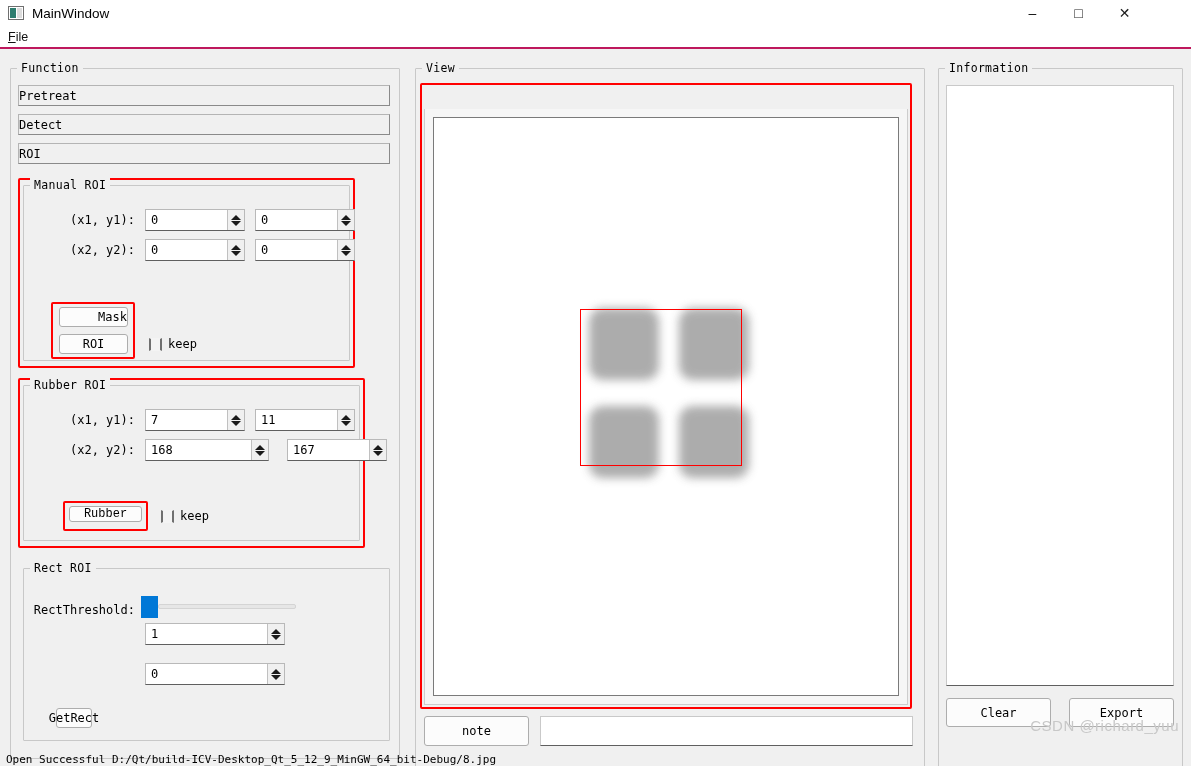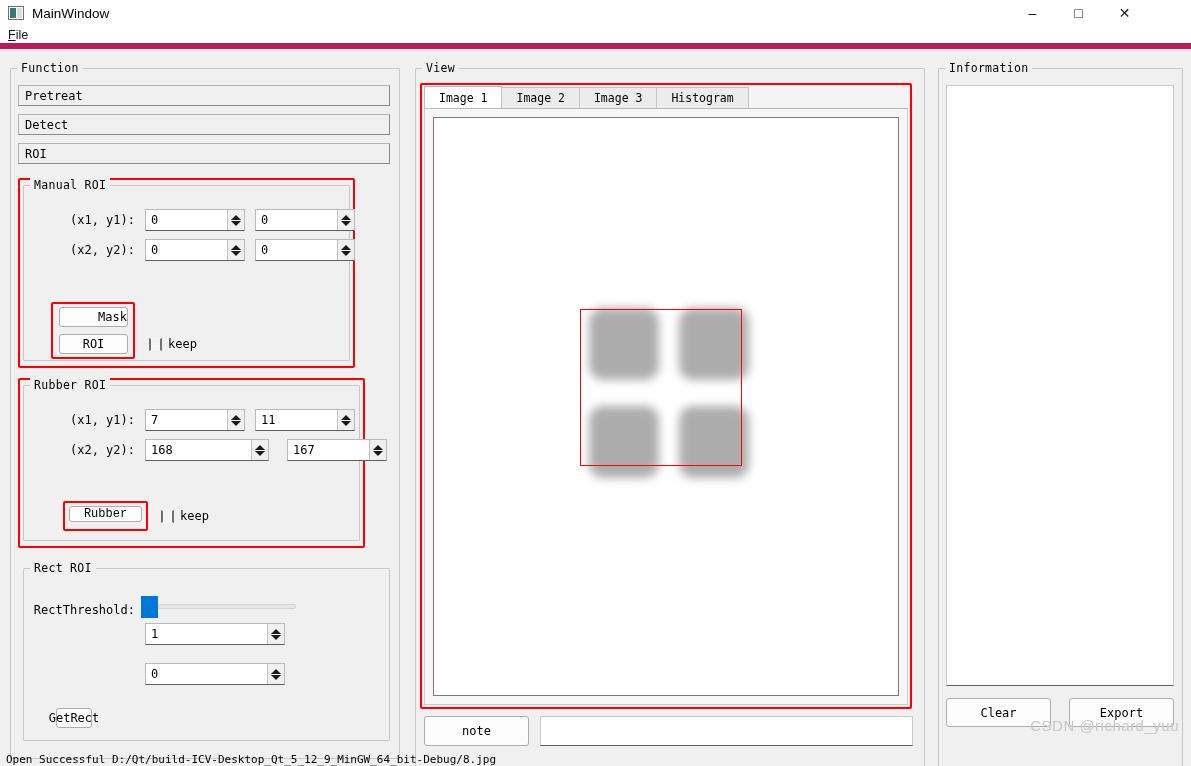--- a/index.html
+++ b/index.html
@@ -41,21 +41,21 @@
     display: flex; align-items: center; justify-content: center;
     font-family: "Liberation Sans", sans-serif; font-size: 14px; color: #1b1b1b;
   }
   #btn-min  { right: 136px; }
   #btn-max  { right: 90px; }
   #btn-close{ right: 44px; }
 
   
   #menubar {
     position: absolute; top: 26px; left: 0; width: 1191px; height: 23px;
-    background: #ffffff; border-bottom: 6px solid #be185d;
+    background: #ffffff; border-bottom: 2px solid #be185d;
     display: flex; align-items: center;
   }
   #menu-file {
     font-family: "Liberation Sans", sans-serif; font-size: 12.5px;
     margin-left: 4px; padding: 2px 4px; color: #111;
   }
   #menu-file u { text-decoration: underline; }
 
   
   #workspace {
@@ -78,21 +78,21 @@
   .gb-body { position: absolute; inset: 0; }
 
   
   #function-panel { left: 10px; top: 19px; width: 390px; height: 691px; }
 
   .section-header {
     position: absolute; left: 8px; width: 372px; height: 21px;
     background: #f0f0f0;
     border: 1px solid #b4b4b4; border-bottom-color: #8a8a8a; border-right-color: #8a8a8a;
     display: flex; align-items: center;
-    padding-left: 6px; font-size: 12px;
+    font-size: 12px;
   }
   #sec-pretreat { top: 17px; }
   #sec-detect   { top: 46px; }
   #sec-roi      { top: 75px; }
 
   
   .redbox {
     position: absolute; border: 2px solid #ff0000; border-radius: 2px;
     pointer-events: none;
   }
@@ -392,34 +392,20 @@
   </div>
 
   <div class="groupbox" id="view-panel">
     <div class="gb-frame"></div>
     <div class="gb-title">View</div>
     <div class="gb-body">
 
       <div class="redbox" style="left:5px; top:15px; width:492px; height:626px;"></div>
 
       <div id="tabwidget">
-        <div id="tabbar">
-          <div class="tab active">
-            <span>Image 1</span>
-          </div>
-          <div class="tab">
-            <span>Image 2</span>
-          </div>
-          <div class="tab">
-            <span>Image 3</span>
-          </div>
-          <div class="tab">
-            <span>Histogram</span>
-          </div>
-        </div>
 
         <div id="tab-page">
           <div id="image-canvas">
 
             <div class="blob" style="left:155px; top:190px; width:70px; height:72px;"></div>
             <div class="blob" style="left:245px; top:190px; width:70px; height:72px;"></div>
             <div class="blob" style="left:155px; top:288px; width:70px; height:72px;"></div>
             <div class="blob" style="left:245px; top:288px; width:70px; height:72px;"></div>
             <div id="roi-rect" style="left:146px; top:191px; width:162px; height:157px;"></div>
           </div>

